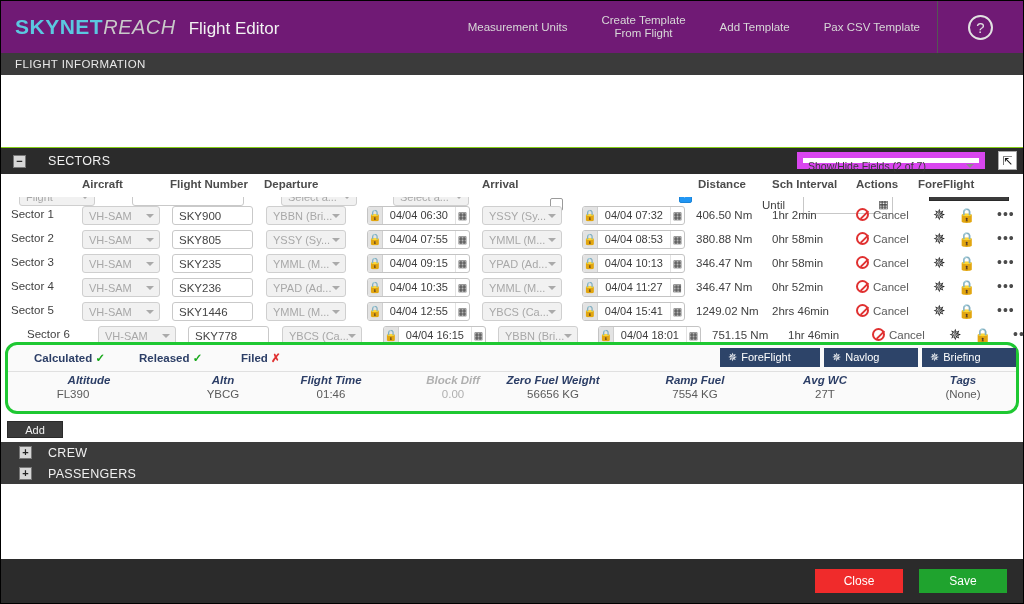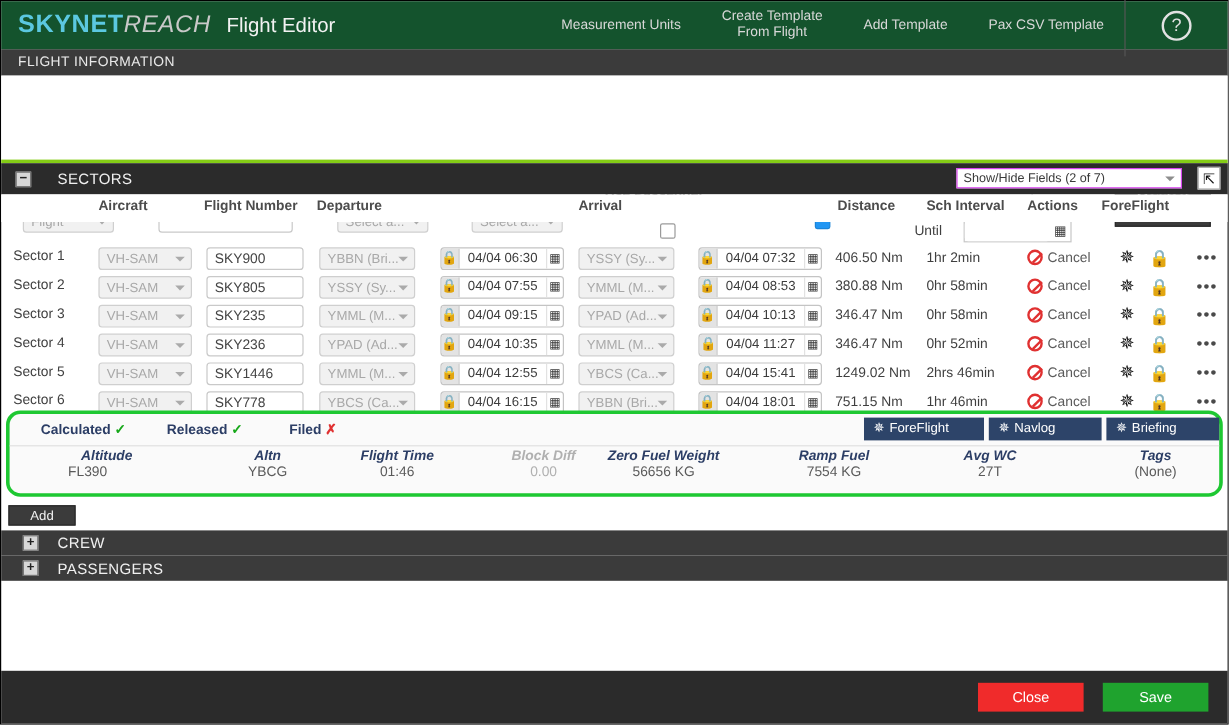--- a/index.html
+++ b/index.html
@@ -7,21 +7,21 @@
   body {
     width:1024px; height:604px; overflow:hidden;
     font-family:"Liberation Sans", sans-serif;
     background:#ffffff; color:#333;
     -webkit-font-smoothing:antialiased;
   }
   .app { width:1024px; height:604px; position:relative; background:#fff;
          border:1px solid #000; }
 
   
-  .topbar { height:40px; background:#14532d; display:flex; align-items:center;
+  .topbar { height:52px; background:#701a75; display:flex; align-items:center;
             position:relative; }
   .brand { display:flex; align-items:baseline; padding-left:14px; }
   .brand .sky { color:#5bc8e0; font-size:21px; font-weight:bold; letter-spacing:.5px; }
   .brand .reach { color:#c9c9c9; font-size:20px; font-style:italic; letter-spacing:.5px; }
   .brand .editor { color:#f2f2f2; font-size:17px; margin-left:13px; }
   .topnav { margin-left:auto; display:flex; align-items:center; height:52px; }
   .topnav a { color:#d8d8d8; font-size:11.5px; text-decoration:none;
               padding:0 17px; line-height:13px; text-align:center;
               display:flex; align-items:center; height:52px; }
   .topnav a span { display:block; }
@@ -38,21 +38,21 @@
 
   .collapse-bar { height:26px; background:#2b2b2b; display:flex; align-items:center;
                   padding-left:12px; position:relative; }
   .collapse-bar .tgl { width:13px; height:13px; background:#d7d7d7; color:#222;
                        font-size:11px; font-weight:bold; line-height:11px;
                        text-align:center; border:1px solid #777; }
   .collapse-bar .ttl { color:#f0f0f0; font-size:12.5px; margin-left:22px; letter-spacing:.3px; }
 
   
   .flightinfo { height:73px; background:#fff; position:relative;
-                border-bottom:3px solid #84cc16;padding-left:26px; }
+                border-bottom:1px solid #84cc16;padding-left:26px; }
   .fi-lbl { position:absolute; font-size:11.5px; font-weight:bold; color:#555; }
   .inp { border:1px solid #c9c9c9; border-radius:3px; background:#fff;
          font-size:11.5px; color:#444; padding:0 6px; height:19px;
          font-family:"Liberation Sans", sans-serif; }
   .sel { position:relative; border:1px solid #cfcfcf; border-radius:3px;
          background:#f1f1f1; height:19px; font-size:11px; color:#a8a8a8;
          padding:0 16px 0 6px; line-height:18px; white-space:nowrap; overflow:hidden; }
   .sel .car { position:absolute; right:5px; top:7px; width:0; height:0;
               border-left:4px solid transparent; border-right:4px solid transparent;
               border-top:4px solid #aaa; }
@@ -68,21 +68,21 @@
   .dow div:last-child { border-right:1px solid #c4c4c4; }
   .datebox { border:1px solid #c7c7c7; background:#fff; height:19px; display:flex;
              align-items:center; }
   .cal-ic { width:17px; text-align:center; font-size:11px; color:#3a3a3a; }
   .manifest-btn { position:absolute; background:#3b3b3b; color:#efefef;
                   font-size:11.5px; text-align:center; line-height:14px;
                   padding-top:8px; border:1px solid #2a2a2a; cursor:pointer; }
 
   
   .showhide { position:absolute; right:38px; top:4px; width:188px; height:17px;
-              background:#fff; border:1px solid #d946ef; font-size:10.5px;
+              background:#fff; border:6px solid #d946ef; font-size:10.5px;
               color:#3a3a3a; padding:0 16px 0 5px; line-height:16px; }
   .showhide .car { position:absolute; right:5px; top:6px; width:0; height:0;
                    border-left:4px solid transparent; border-right:4px solid transparent;
                    border-top:4px solid #8d8d8d; }
   .expand-ic { position:absolute; right:6px; top:3px; width:19px; height:19px;
                background:#fff; border:1px solid #aaa; display:flex;
                align-items:center; justify-content:center; font-size:12px; color:#111; }
 
   .colhdr { position:relative; height:23px; background:#fff; }
   .colhdr span { position:absolute; font-size:11.5px; font-weight:bold;
@@ -373,21 +373,21 @@
           <span class="tv">04/04 15:41</span>
           <span class="cl">▦</span>
         </div>
         <span class="num" style="left:695px;">1249.02 Nm</span>
         <span class="num" style="left:771px;">2hrs 46min</span>
         <span class="cancel" style="left:855px;"><span class="no-ic"></span>Cancel</span>
         <span class="star" style="left:932px;">✵</span>
         <span class="lockg" style="left:957px;">🔒</span>
         <span class="dots" style="left:996px;">•••</span>
       </div>
-      <div class="srow" style="position: absolute; left: 0px; right: 0px; top: 322px;">
+      <div class="srow" style="position: absolute; left: 16px; right: 0px; top: 322px;">
         <span class="rlabel">Sector 6</span>
         <div class="fld sel" style="left:81px;width:78px;">VH-SAM<span class="car"></span></div>
         <input class="fld inp" style="left: 171px; width: 81px;" value="SKY778">
         <div class="fld sel" style="left:265px;width:80px;">YBCS (Ca...<span class="car"></span></div>
         <div class="fld lockbox" style="left:366px;width:103px;">
           <span class="lk">🔒</span>
           <span class="tv">04/04 16:15</span>
           <span class="cl">▦</span>
         </div>
         <div class="fld sel" style="left:481px;width:80px;">YBBN (Bri...<span class="car"></span></div>

